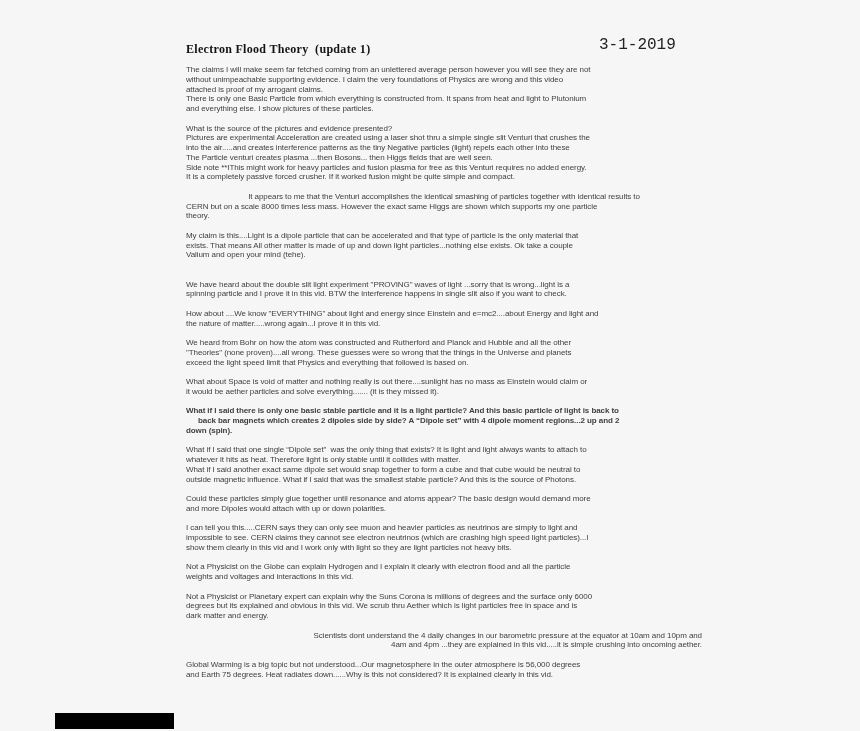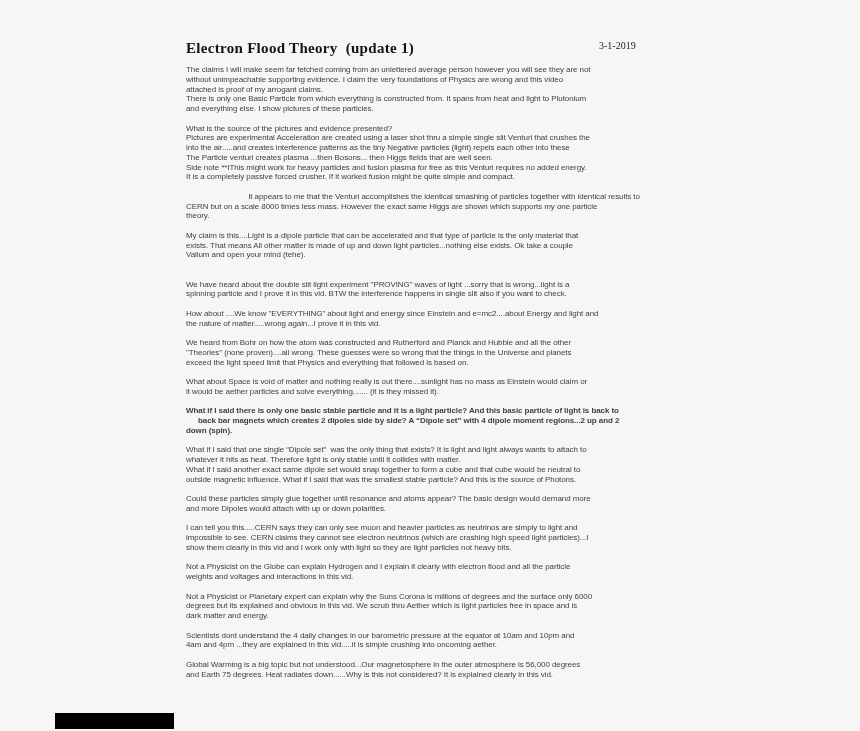--- a/index.html
+++ b/index.html
@@ -20,32 +20,32 @@
   .title-row {
     position: absolute;
     top: 39px;
     left: 0;
     width: 100%;
     height: 14px;
   }
   .doc-title {
     font-family: "Liberation Serif", serif;
     font-weight: bold;
-    font-size: 15px;
+    font-size: 12px;
     line-height: 13px;
     color: #141414;
     white-space: pre;
     letter-spacing: 0.3px;
   }
   .doc-date {
     position: absolute;
     left: 413px;
     top: 0;
-    font-family: Liberation Serif, serif;
-    font-size: 10px;
+    font-family: Liberation Mono, monospace;
+    font-size: 16px;
     line-height: 13px;
     color: #222222;
     white-space: pre;
   }
   .body-text {
     position: absolute;
     top: 65px;
     left: 0;
     width: 516px;
   }
@@ -141,21 +141,21 @@
       </div>
       <div class="para" style="margin-bottom: 9.75px;">
         <div class="line" style="color: rgb(63, 63, 63);">Not a Physicist on the Globe can explain Hydrogen and I explain it clearly with electron flood and all the particle</div>
         <div class="line" style="color: rgb(63, 63, 63);">weights and voltages and interactions in this vid.</div>
       </div>
       <div class="para" style="margin-bottom: 9.75px;">
         <div class="line" style="color: rgb(63, 63, 63);">Not a Physicist or Planetary expert can explain why the Suns Corona is millions of degrees and the surface only 6000</div>
         <div class="line" style="color: rgb(63, 63, 63);">degrees but its explained and obvious in this vid. We scrub thru Aether which is light particles free in space and is</div>
         <div class="line" style="color: rgb(63, 63, 63);">dark matter and energy.</div>
       </div>
-      <div class="para" style="margin-bottom: 9.75px;">
+      <div class="para" style="margin-bottom: 9.75px; text-align: right;">
         <div class="line" style="color: rgb(63, 63, 63);">Scientists dont understand the 4 daily changes in our barometric pressure at the equator at 10am and 10pm and</div>
         <div class="line" style="color: rgb(63, 63, 63);">4am and 4pm ...they are explained in this vid.....it is simple crushing into oncoming aether.</div>
       </div>
       <div class="para" style="margin-bottom: 0px;">
         <div class="line" style="color: rgb(63, 63, 63);">Global Warming is a big topic but not understood...Our magnetosphere in the outer atmosphere is 56,000 degrees</div>
         <div class="line" style="color: rgb(63, 63, 63);">and Earth 75 degrees. Heat radiates down......Why is this not considered? It is explained clearly in this vid.</div>
       </div>
     </div>
 </div>
 

